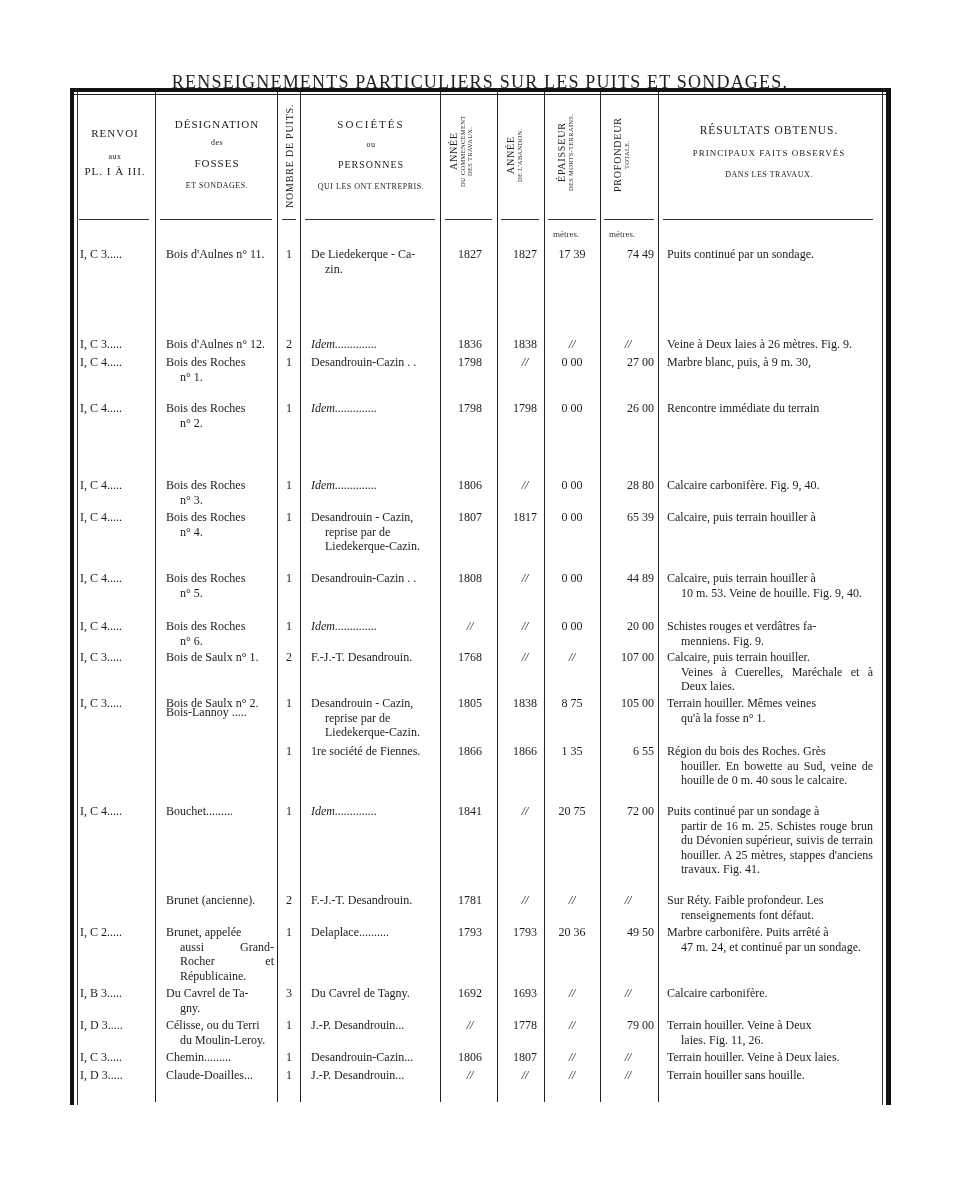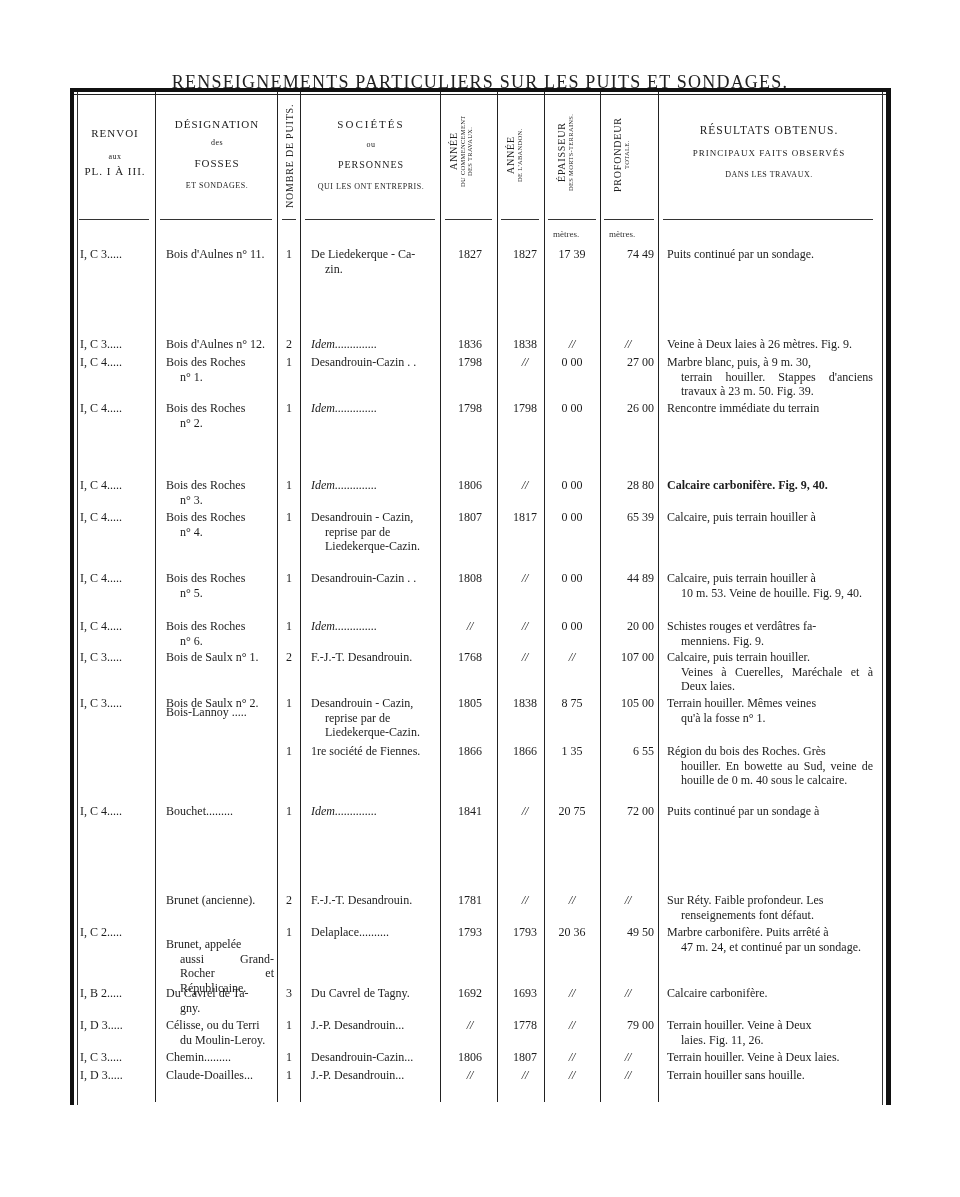--- a/index.html
+++ b/index.html
@@ -158,21 +158,20 @@
       <div class="cell c-nombre" style="top: 355px;">1</div>
       <div class="cell c-soc" style="top: 355px;">
         <span class="first" style="display: block;">Desandrouin-Cazin . .</span>
       </div>
       <div class="cell c-ann1" style="top: 355px;">1798</div>
       <div class="cell c-ann2" style="top: 355px; font-style: italic;">//</div>
       <div class="cell c-ep" style="top: 355px;">0 00</div>
       <div class="cell c-prof" style="top: 355px;">27 00</div>
       <div class="cell c-res" style="top: 355px;">
         <span class="first">Marbre blanc, puis, à 9 m. 30,</span>
-        <span class="rest">terrain houiller. Stappes d'anciens travaux à 23 m. 50. Fig. 39.</span>
       </div>
     </div>
     <div>
       <div class="cell c-renvoi" style="top: 401px;">I, C 4.....</div>
       <div class="cell c-desig" style="top: 401px;">
         <span class="first" style="display: block;">Bois des Roches</span>
         <span class="hang">n° 2.</span>
       </div>
       <div class="cell c-nombre" style="top: 401px;">1</div>
       <div class="cell c-soc" style="top: 401px;">
@@ -193,21 +192,21 @@
         <span class="hang">n° 3.</span>
       </div>
       <div class="cell c-nombre" style="top: 478px;">1</div>
       <div class="cell c-soc" style="top: 478px;">
         <span class="first" style="display: block; font-style: italic;">Idem..............</span>
       </div>
       <div class="cell c-ann1" style="top: 478px;">1806</div>
       <div class="cell c-ann2" style="top: 478px; font-style: italic;">//</div>
       <div class="cell c-ep" style="top: 478px;">0 00</div>
       <div class="cell c-prof" style="top: 478px;">28 80</div>
-      <div class="cell c-res" style="top: 478px; font-weight: bold;">
+      <div class="cell c-res" style="top: 478px;">
         <span class="first">Calcaire carbonifère. Fig. 9, 40.</span>
       </div>
     </div>
     <div>
       <div class="cell c-renvoi" style="top: 510px;">I, C 4.....</div>
       <div class="cell c-desig" style="top: 510px;">
         <span class="first" style="display: block;">Bois des Roches</span>
         <span class="hang">n° 4.</span>
       </div>
       <div class="cell c-nombre" style="top: 510px;">1</div>
@@ -324,20 +323,21 @@
       <div class="cell c-nombre" style="top: 804px;">1</div>
       <div class="cell c-soc" style="top: 804px;">
         <span class="first" style="display: block; font-style: italic;">Idem..............</span>
       </div>
       <div class="cell c-ann1" style="top: 804px;">1841</div>
       <div class="cell c-ann2" style="top: 804px; font-style: italic;">//</div>
       <div class="cell c-ep" style="top: 804px;">20 75</div>
       <div class="cell c-prof" style="top: 804px;">72 00</div>
       <div class="cell c-res" style="top: 804px;">
         <span class="first">Puits continué par un sondage à</span>
+        <span class="rest">partir de 16 m. 25. Schistes rouge brun du Dévonien supérieur, suivis de terrain houiller. A 25 mètres, stappes d'anciens travaux. Fig. 41.</span>
       </div>
     </div>
     <div>
       <div class="cell c-renvoi" style="top: 893px;"></div>
       <div class="cell c-desig" style="top: 893px;">
         <span class="first" style="display: block;">Brunet (ancienne).</span>
       </div>
       <div class="cell c-nombre" style="top: 893px;">2</div>
       <div class="cell c-soc" style="top: 893px;">
         <span class="first" style="display: block;">F.-J.-T. Desandrouin.</span>
@@ -347,38 +347,38 @@
       <div class="cell c-ep" style="top: 893px; font-style: italic;">//</div>
       <div class="cell c-prof" style="top: 893px; font-style: italic; text-align: center;">//</div>
       <div class="cell c-res" style="top: 893px;">
         <span class="first">Sur Réty. Faible profondeur. Les</span>
         <span class="rest">renseignements font défaut.</span>
       </div>
     </div>
     <div>
       <div class="cell c-renvoi" style="top: 925px;">I, C 2.....</div>
       <div class="cell c-desig" style="top: 925px;">
-        <span class="first" style="display: block; margin-top: 12px;">Brunet, appelée</span>
+        <span class="first" style="display: block;">Brunet, appelée</span>
         <span class="hang">aussi Grand-Rocher et Républicaine.</span>
       </div>
       <div class="cell c-nombre" style="top: 925px;">1</div>
       <div class="cell c-soc" style="top: 925px;">
         <span class="first" style="display: block;">Delaplace..........</span>
       </div>
       <div class="cell c-ann1" style="top: 925px;">1793</div>
       <div class="cell c-ann2" style="top: 925px;">1793</div>
       <div class="cell c-ep" style="top: 925px;">20 36</div>
       <div class="cell c-prof" style="top: 925px;">49 50</div>
       <div class="cell c-res" style="top: 925px;">
         <span class="first">Marbre carbonifère. Puits arrêté à</span>
         <span class="rest">47 m. 24, et continué par un sondage.</span>
       </div>
     </div>
     <div>
-      <div class="cell c-renvoi" style="top: 986px;">I, B 2.....</div>
+      <div class="cell c-renvoi" style="top: 986px;">I, B 3.....</div>
       <div class="cell c-desig" style="top: 986px;">
         <span class="first" style="display: block;">Du Cavrel de Ta-</span>
         <span class="hang">gny.</span>
       </div>
       <div class="cell c-nombre" style="top: 986px;">3</div>
       <div class="cell c-soc" style="top: 986px;">
         <span class="first" style="display: block;">Du Cavrel de Tagny.</span>
       </div>
       <div class="cell c-ann1" style="top: 986px;">1692</div>
       <div class="cell c-ann2" style="top: 986px;">1693</div>

